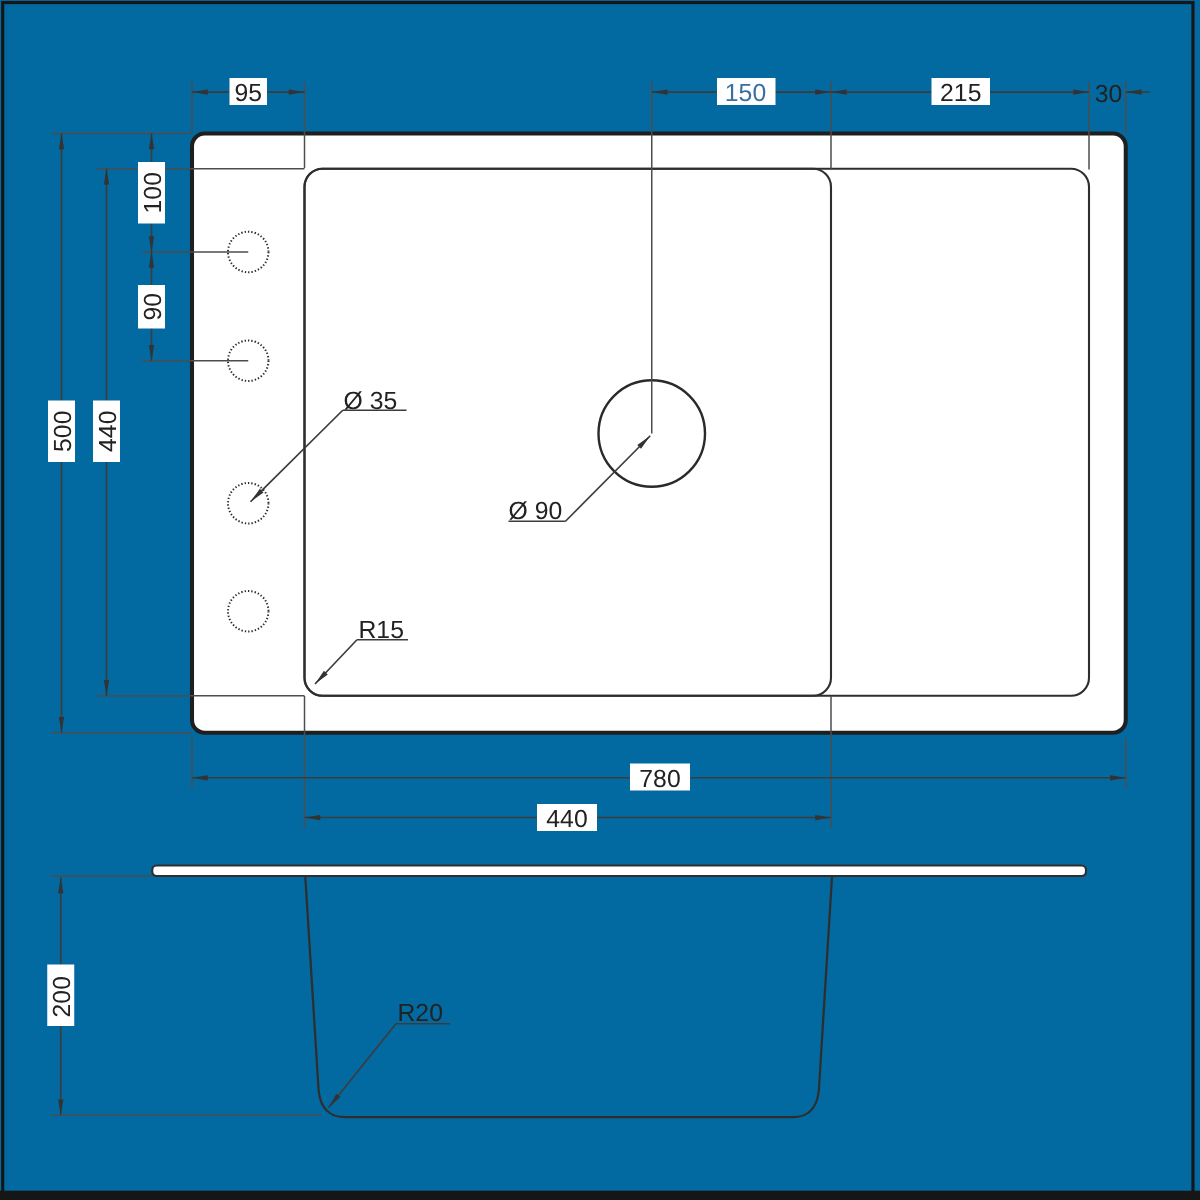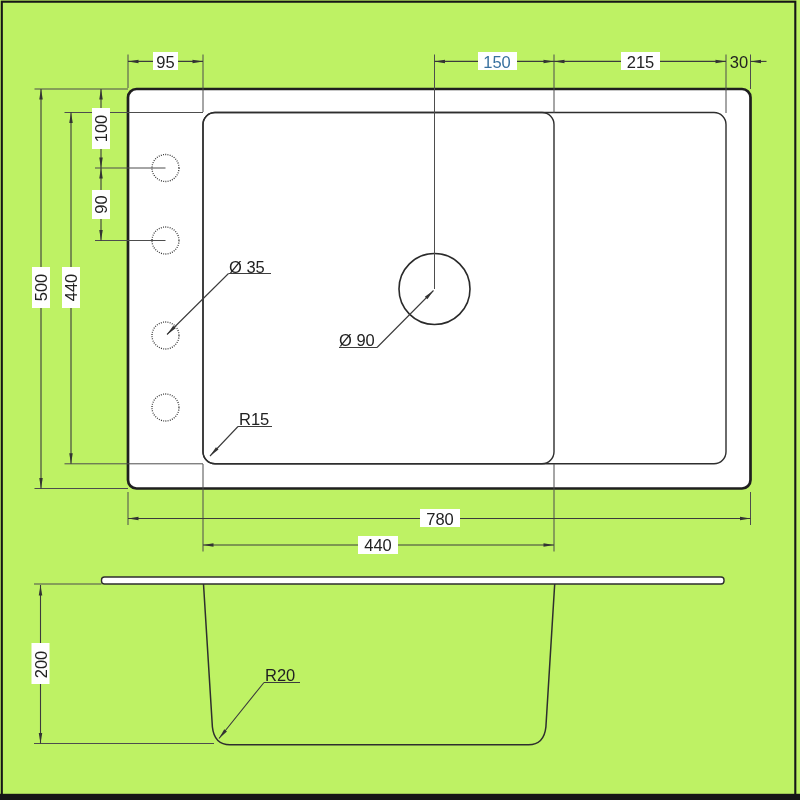--- a/index.html
+++ b/index.html
@@ -1,16 +1,16 @@
 <!DOCTYPE html>
 <html><head>
 <meta charset="utf-8">
 <style>
   html,body{margin:0;padding:0;background:#fff;}
-  .page{position:relative;width:800px;height:800px;background:#bef264;overflow:hidden;}
+  .page{position:relative;width:800px;height:800px;background:#0369a1;overflow:hidden;}
   svg{position:absolute;left:0;top:0;}
   text{font-family:"Liberation Sans",sans-serif;font-size:16.5px;fill:#222;}
 </style>
 </head>
 <body>
 <div class="page">
 <svg width="800" height="800" viewBox="0 0 800 800">
 <defs>
 <marker id="ar" viewBox="-12 -3 13 6" refX="0" refY="0" markerWidth="13" markerHeight="6" markerUnits="userSpaceOnUse" orient="auto-start-reverse">
 <path d="M0,0 L-10.5,1.75 L-10.5,-1.75 Z" fill="#333"></path>

